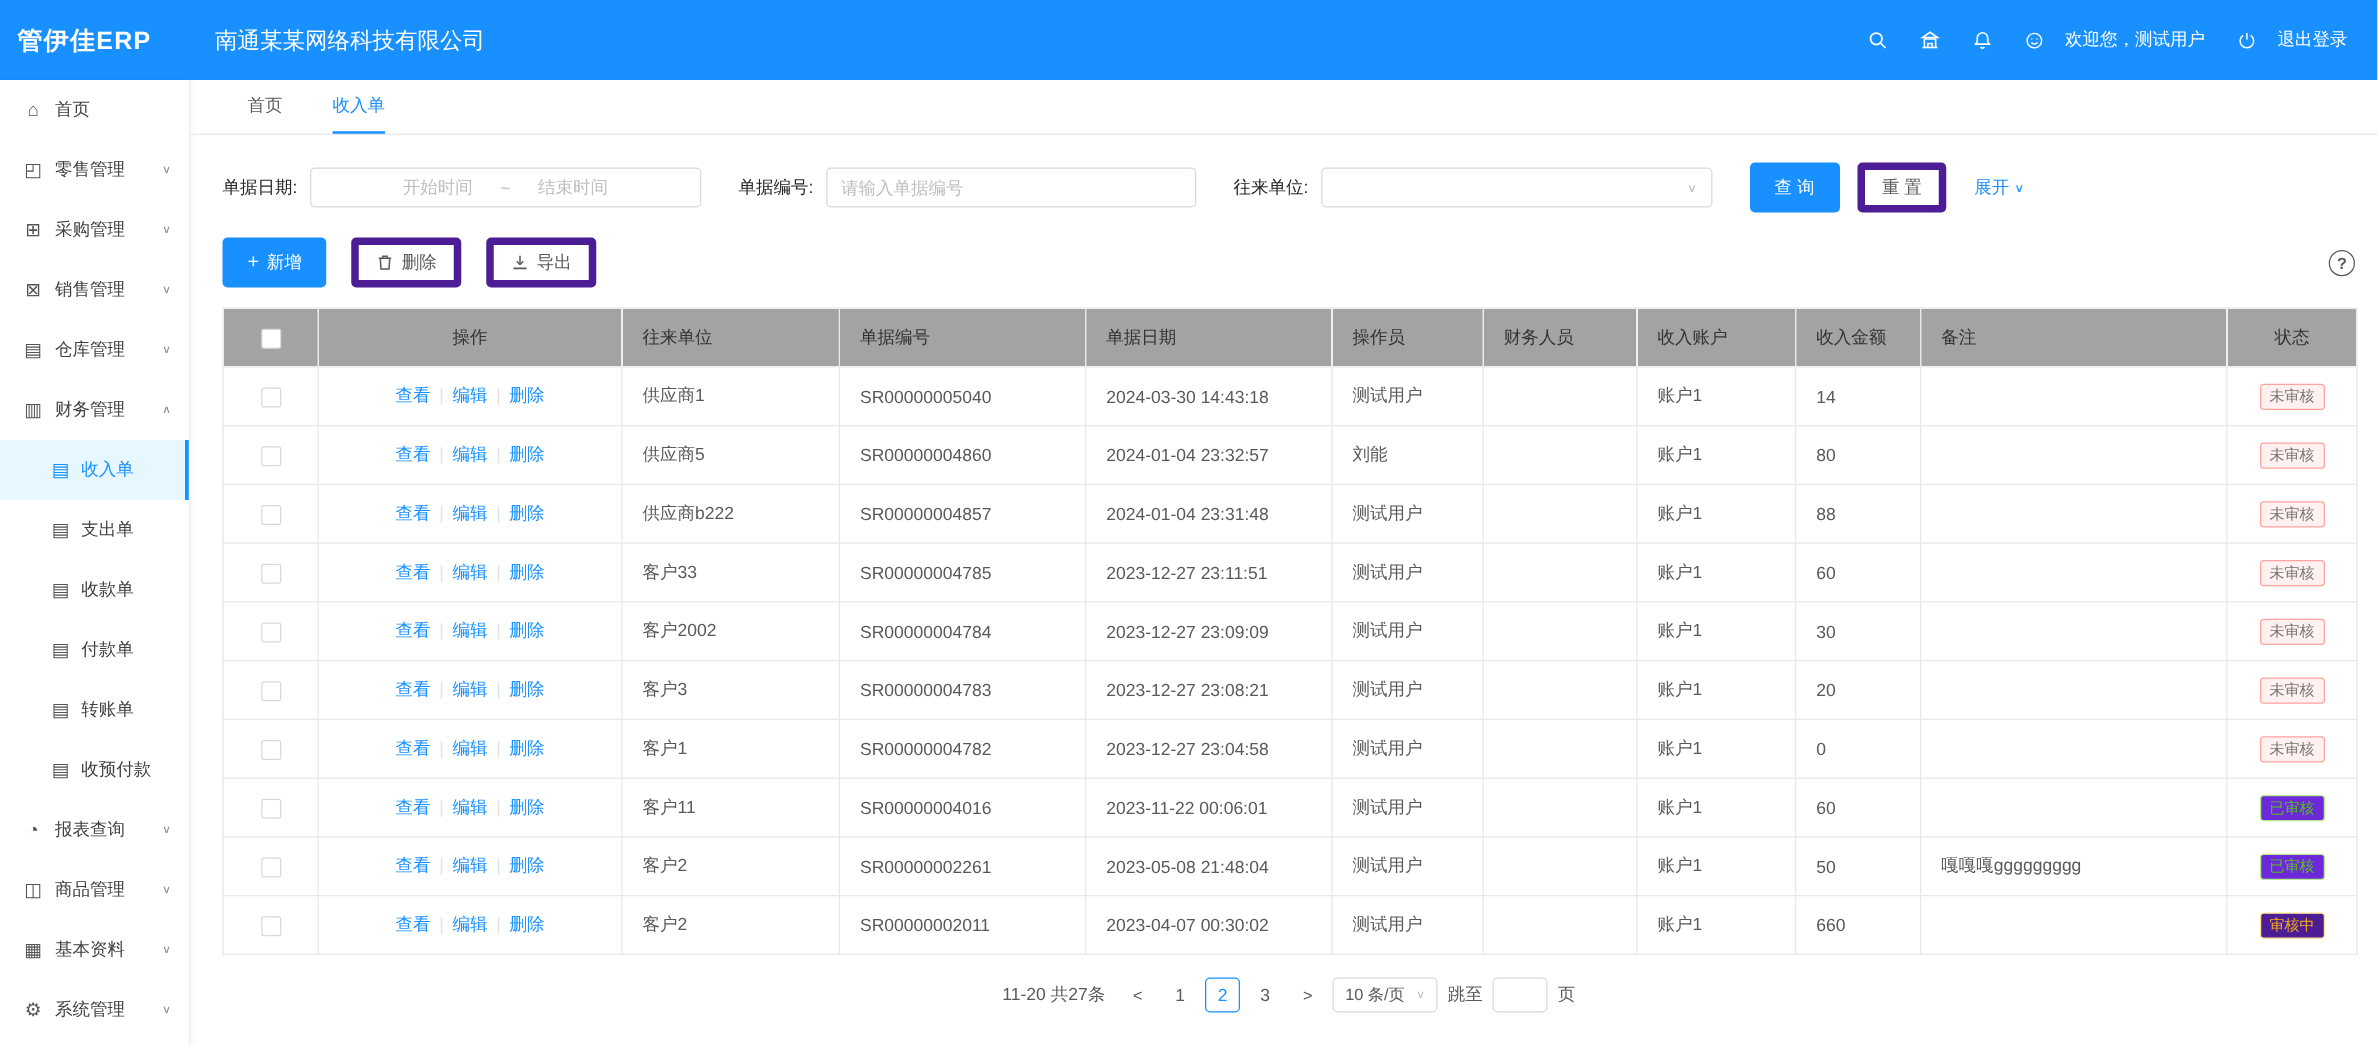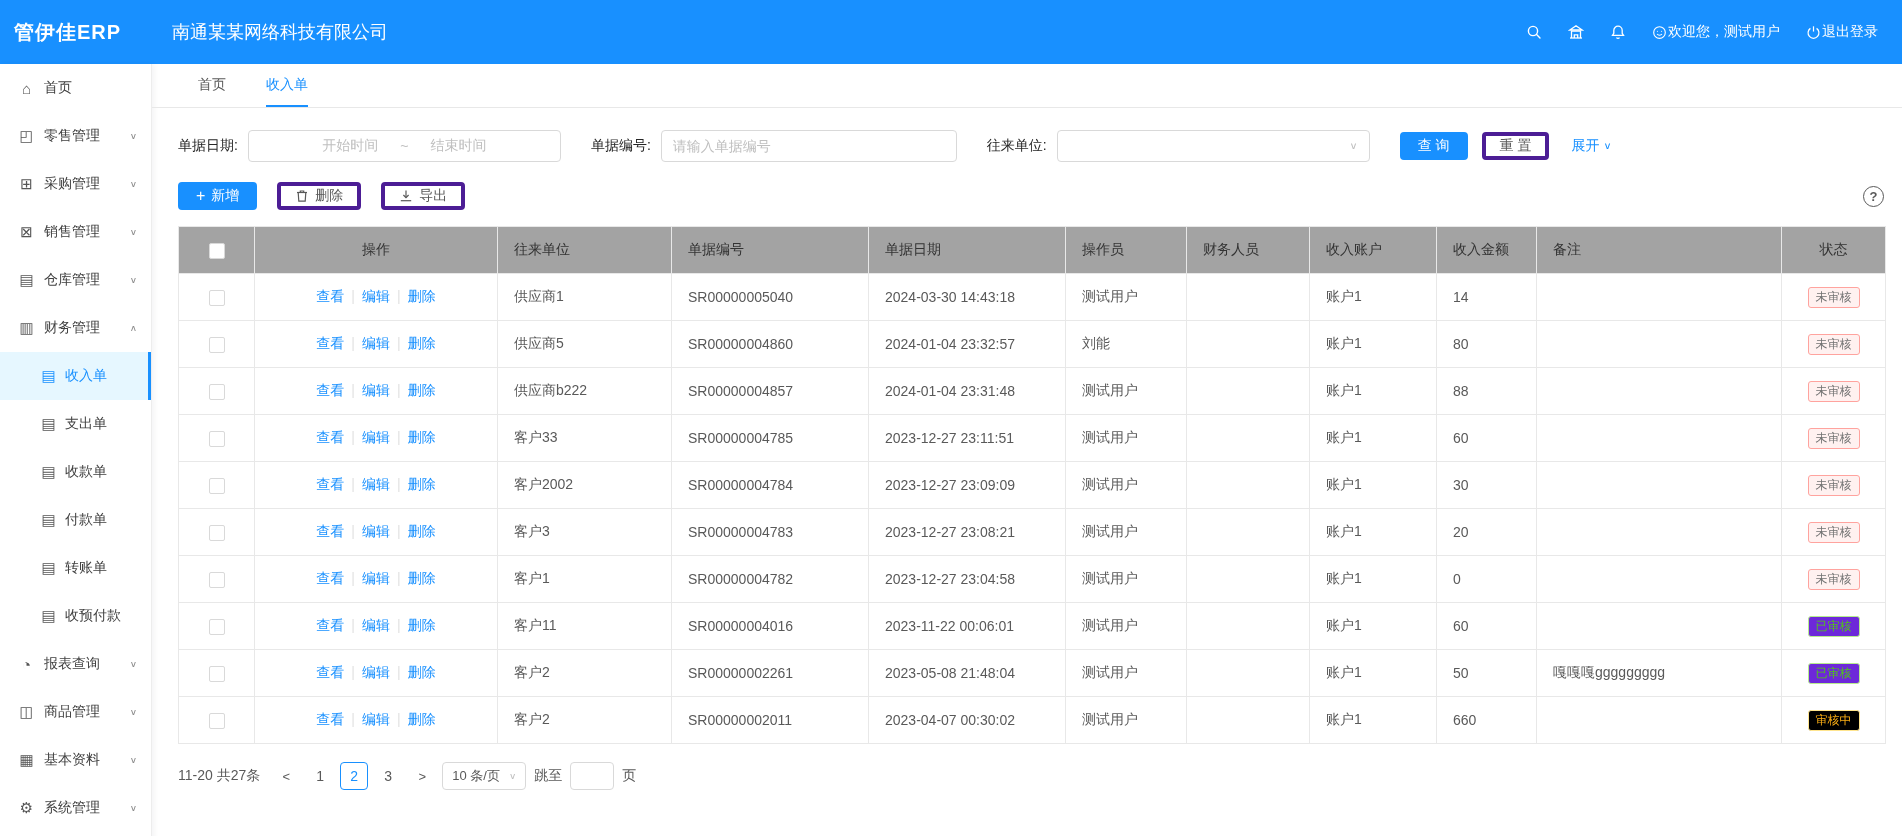--- a/index.html
+++ b/index.html
@@ -5,21 +5,21 @@
   * { box-sizing: border-box; }
   html,body { margin:0; padding:0; width:1902px; height:836px; overflow:hidden;
     font-family:"Liberation Sans","DejaVu Sans",sans-serif; font-size:14px; color:#595959; background:#fff; }
 
   
   .topbar { height:64px; background:#1890ff; display:flex; align-items:center; color:#fff; }
   .logo { width:160px; padding-left:14px; font-size:20px; font-weight:bold; letter-spacing:1px; white-space:nowrap; }
   .company { font-size:18px; margin-left:12px; white-space:nowrap; }
   .topbar-right { margin-left:auto; display:flex; align-items:center; gap:26px; padding-right:24px; }
   .tb-icon { display:flex; align-items:center; cursor:pointer; }
-  .tb-group { display:flex; align-items:center; gap:1px; cursor:pointer; font-size:14px; white-space:nowrap; }
+  .tb-group { display:flex; align-items:center; gap:17px; cursor:pointer; font-size:14px; white-space:nowrap; }
 
   
   .main { display:flex; height:788px; }
   .sidebar { width:152px; flex-shrink:0; border-right:1px solid #ededed; box-shadow:2px 0 6px rgba(0,21,41,.05); background:#fff; }
   .menu-item { height:48px; display:flex; align-items:center; padding:0 14px 0 18px; color:#404040; cursor:pointer; }
   .mi-icon { width:17px; font-size:15px; color:#555; margin-right:9px; text-align:center; flex-shrink:0; }
   .mi-label { flex:1; white-space:nowrap; }
   .mi-arrow { font-size:10px; color:#8c8c8c; transform:scaleY(.85); }
   .submenu-item { height:48px; display:flex; align-items:center; padding-left:40px; color:#404040; cursor:pointer; }
   .submenu-item .mi-icon { margin-right:8px; }
@@ -36,21 +36,21 @@
   
   .filter-row { display:flex; align-items:center; }
   .fgroup { display:flex; align-items:center; gap:10px; margin-right:30px; }
   .flabel { color:#262626; white-space:nowrap; }
   .text-input { width:296px; height:32px; border:1px solid #d9d9d9; border-radius:4px; padding:0 11px; font-size:14px; color:#595959; outline:none; }
   .text-input::placeholder { color:#bfbfbf; }
   .range-input { width:313px; height:32px; border:1px solid #d9d9d9; border-radius:4px; display:flex; align-items:center; justify-content:center; gap:22px; color:#bfbfbf; cursor:pointer; }
   .select-input { width:313px; height:32px; border:1px solid #d9d9d9; border-radius:4px; display:flex; align-items:center; padding:0 11px; color:#bfbfbf; cursor:pointer; }
   .select-input .chev { margin-left:auto; font-size:11px; color:#bfbfbf; transform:scaleY(.85); }
   .filter-actions { display:flex; align-items:center; gap:14px; }
-  .btn { height:28px; padding:0 14px; border-radius:4px; border:4px solid #4c1d95; background:#fff; color:#595959; font-size:14px; display:inline-flex; align-items:center; gap:6px; cursor:pointer; white-space:nowrap; }
+  .btn { height:40px; padding:0 14px; border-radius:4px; border:6px solid #4c1d95; background:#fff; color:#595959; font-size:14px; display:inline-flex; align-items:center; gap:6px; cursor:pointer; white-space:nowrap; }
   .btn-primary { background:#1890ff; border-color:#1890ff; color:#fff; }
   .expand-link { color:#1890ff; cursor:pointer; display:inline-flex; align-items:center; gap:4px; margin-left:8px; white-space:nowrap; }
   .expand-link .exp-arrow { font-size:11px; transform:scaleY(.85); }
 
   
   .toolbar-row { display:flex; align-items:center; gap:20px; margin-top:20px; }
   .plus-ic { font-size:16px; line-height:1; }
   .help { width:21px; height:21px; border:1.5px solid #595959; border-radius:50%; display:flex; align-items:center; justify-content:center; font-size:13px; font-weight:bold; color:#595959; margin-left:auto; cursor:pointer; }
 
   
@@ -59,24 +59,24 @@
   .data-table th { background:#a3a3a3; color:#333; font-weight:400; text-align:left; }
   .data-table td { color:#595959; }
   .c-center { text-align:center !important; padding:0 4px !important; }
   .c-check { text-align:center !important; padding:0 !important; }
   .checkbox { display:inline-block; width:16px; height:16px; border:1px solid #d9d9d9; border-radius:2px; background:#fff; vertical-align:middle; cursor:pointer; }
   .act-link { color:#1890ff; cursor:pointer; text-decoration:none; }
   .sep { color:#e2e2e2; margin:0 7px; }
   .badge { display:inline-block; font-size:12px; line-height:19px; padding:0 7px; border-radius:3px; border:1px solid transparent; }
   .badge.red { color:#737373; background:#fff1f0; border-color:#ffa39e; }
   .badge.green { color:#52c41a; background:#6d28d9; border-color:#b7eb8f; }
-  .badge.orange { color:#faad14; background:#000000; border-color:#ffe58f; }
+  .badge.orange { color:#faad14; background:#4c1d95; border-color:#ffe58f; }
 
   
-  .pagination { display:flex; align-items:center; justify-content:flex-start; gap:8px; margin-top:18px; color:#595959; }
+  .pagination { display:flex; align-items:center; justify-content:center; gap:8px; margin-top:18px; color:#595959; }
   .pg-total { margin-right:6px; }
   .pg-arrow { min-width:24px; height:28px; display:flex; align-items:center; justify-content:center; cursor:pointer; color:#595959; font-size:13px; }
   .pages { display:inline-flex; gap:6px; }
   .page-btn { min-width:28px; height:28px; border:1px solid transparent; background:transparent; color:#595959; font-size:14px; cursor:pointer; border-radius:4px; font-family:inherit; }
   .page-btn.active { border-color:#1890ff; color:#1890ff; background:#fff; }
   .pg-size { height:28px; border:1px solid #d9d9d9; border-radius:4px; display:flex; align-items:center; gap:9px; padding:0 9px; font-size:13px; cursor:pointer; }
   .pg-size .chev { font-size:10px; color:#bfbfbf; transform:scaleY(.85); }
   .pg-jump-input { width:44px; height:28px; border:1px solid #d9d9d9; border-radius:4px; outline:none; }
 </style>
 </head>

